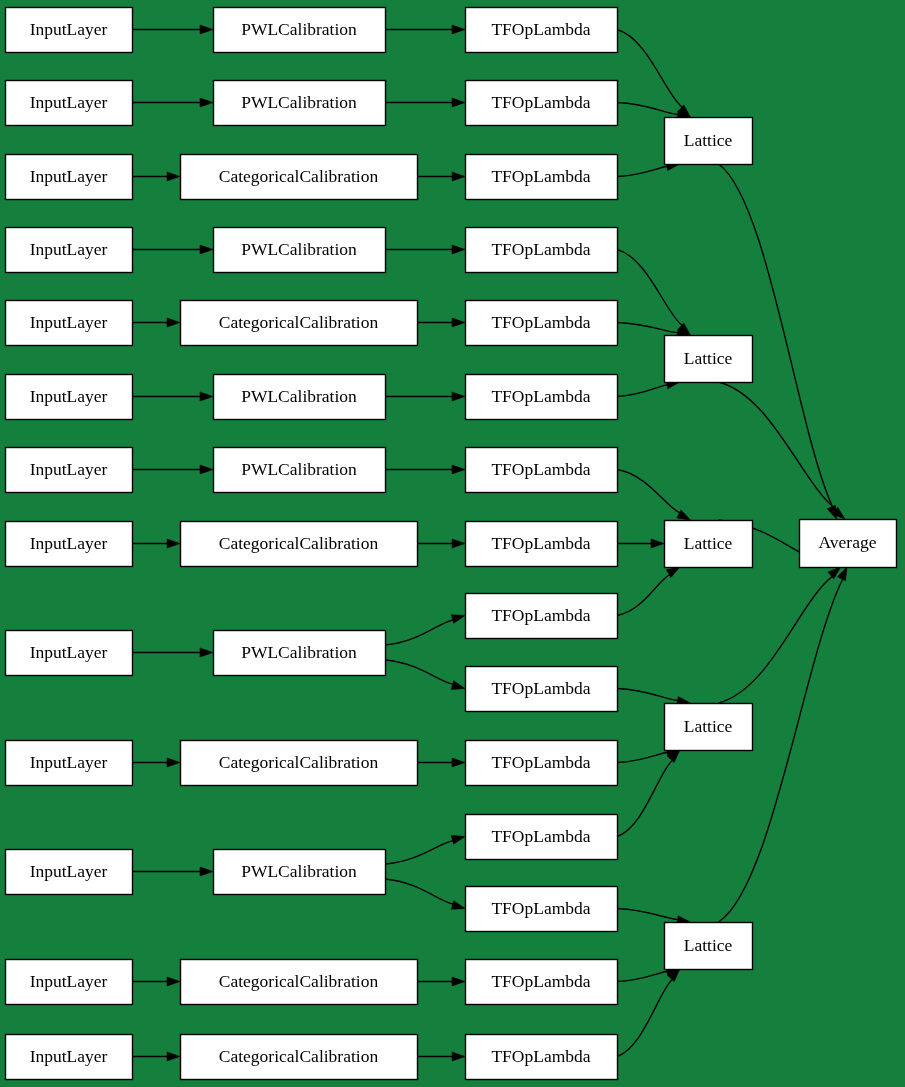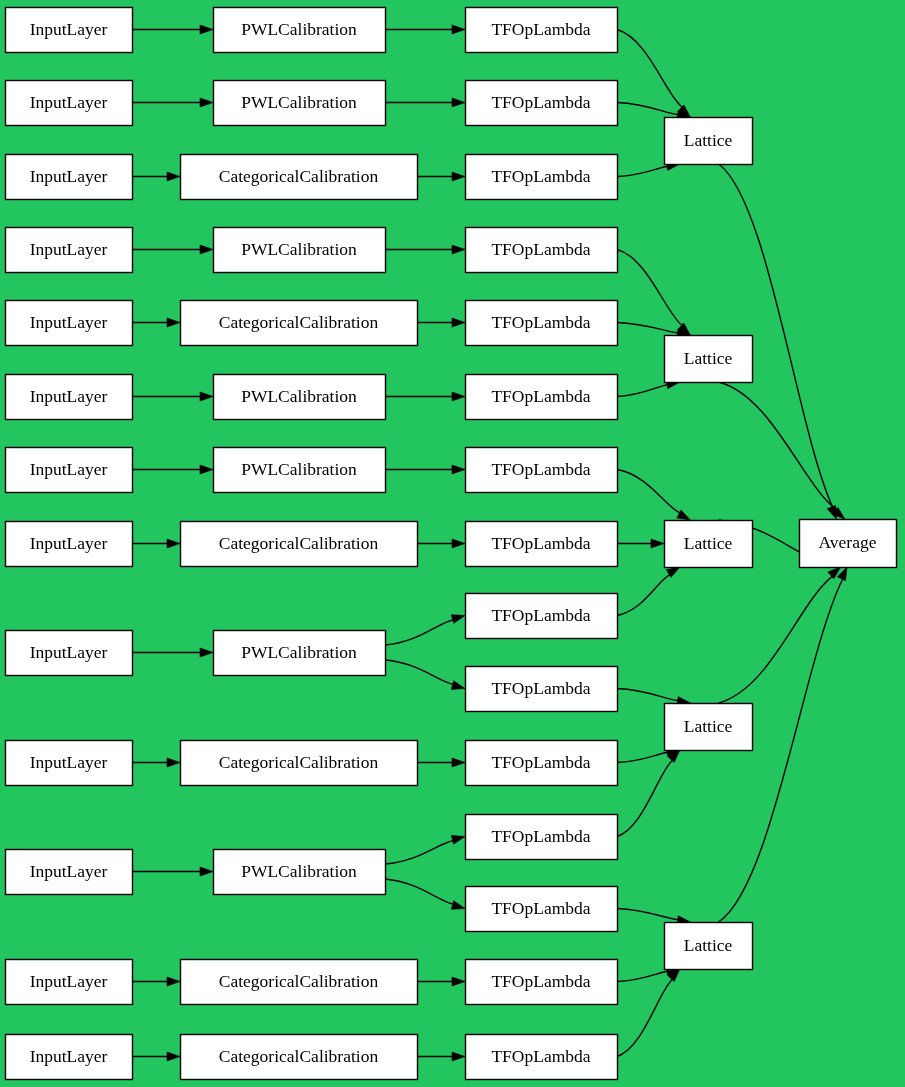--- a/index.html
+++ b/index.html
@@ -4,21 +4,21 @@
 <style>
   html, body {
     margin: 0;
     padding: 0;
     background: #ffffff;
   }
   #graph-root {
     position: relative;
     width: 905px;
     height: 1087px;
-    background: #22c55e;
+    background: #15803d;
     font-family: "Liberation Serif", "DejaVu Serif", serif;
   }
   svg#graph-svg {
     position: absolute;
     top: 0;
     left: 0;
     width: 905px;
     height: 1087px;
     display: block;
   }

